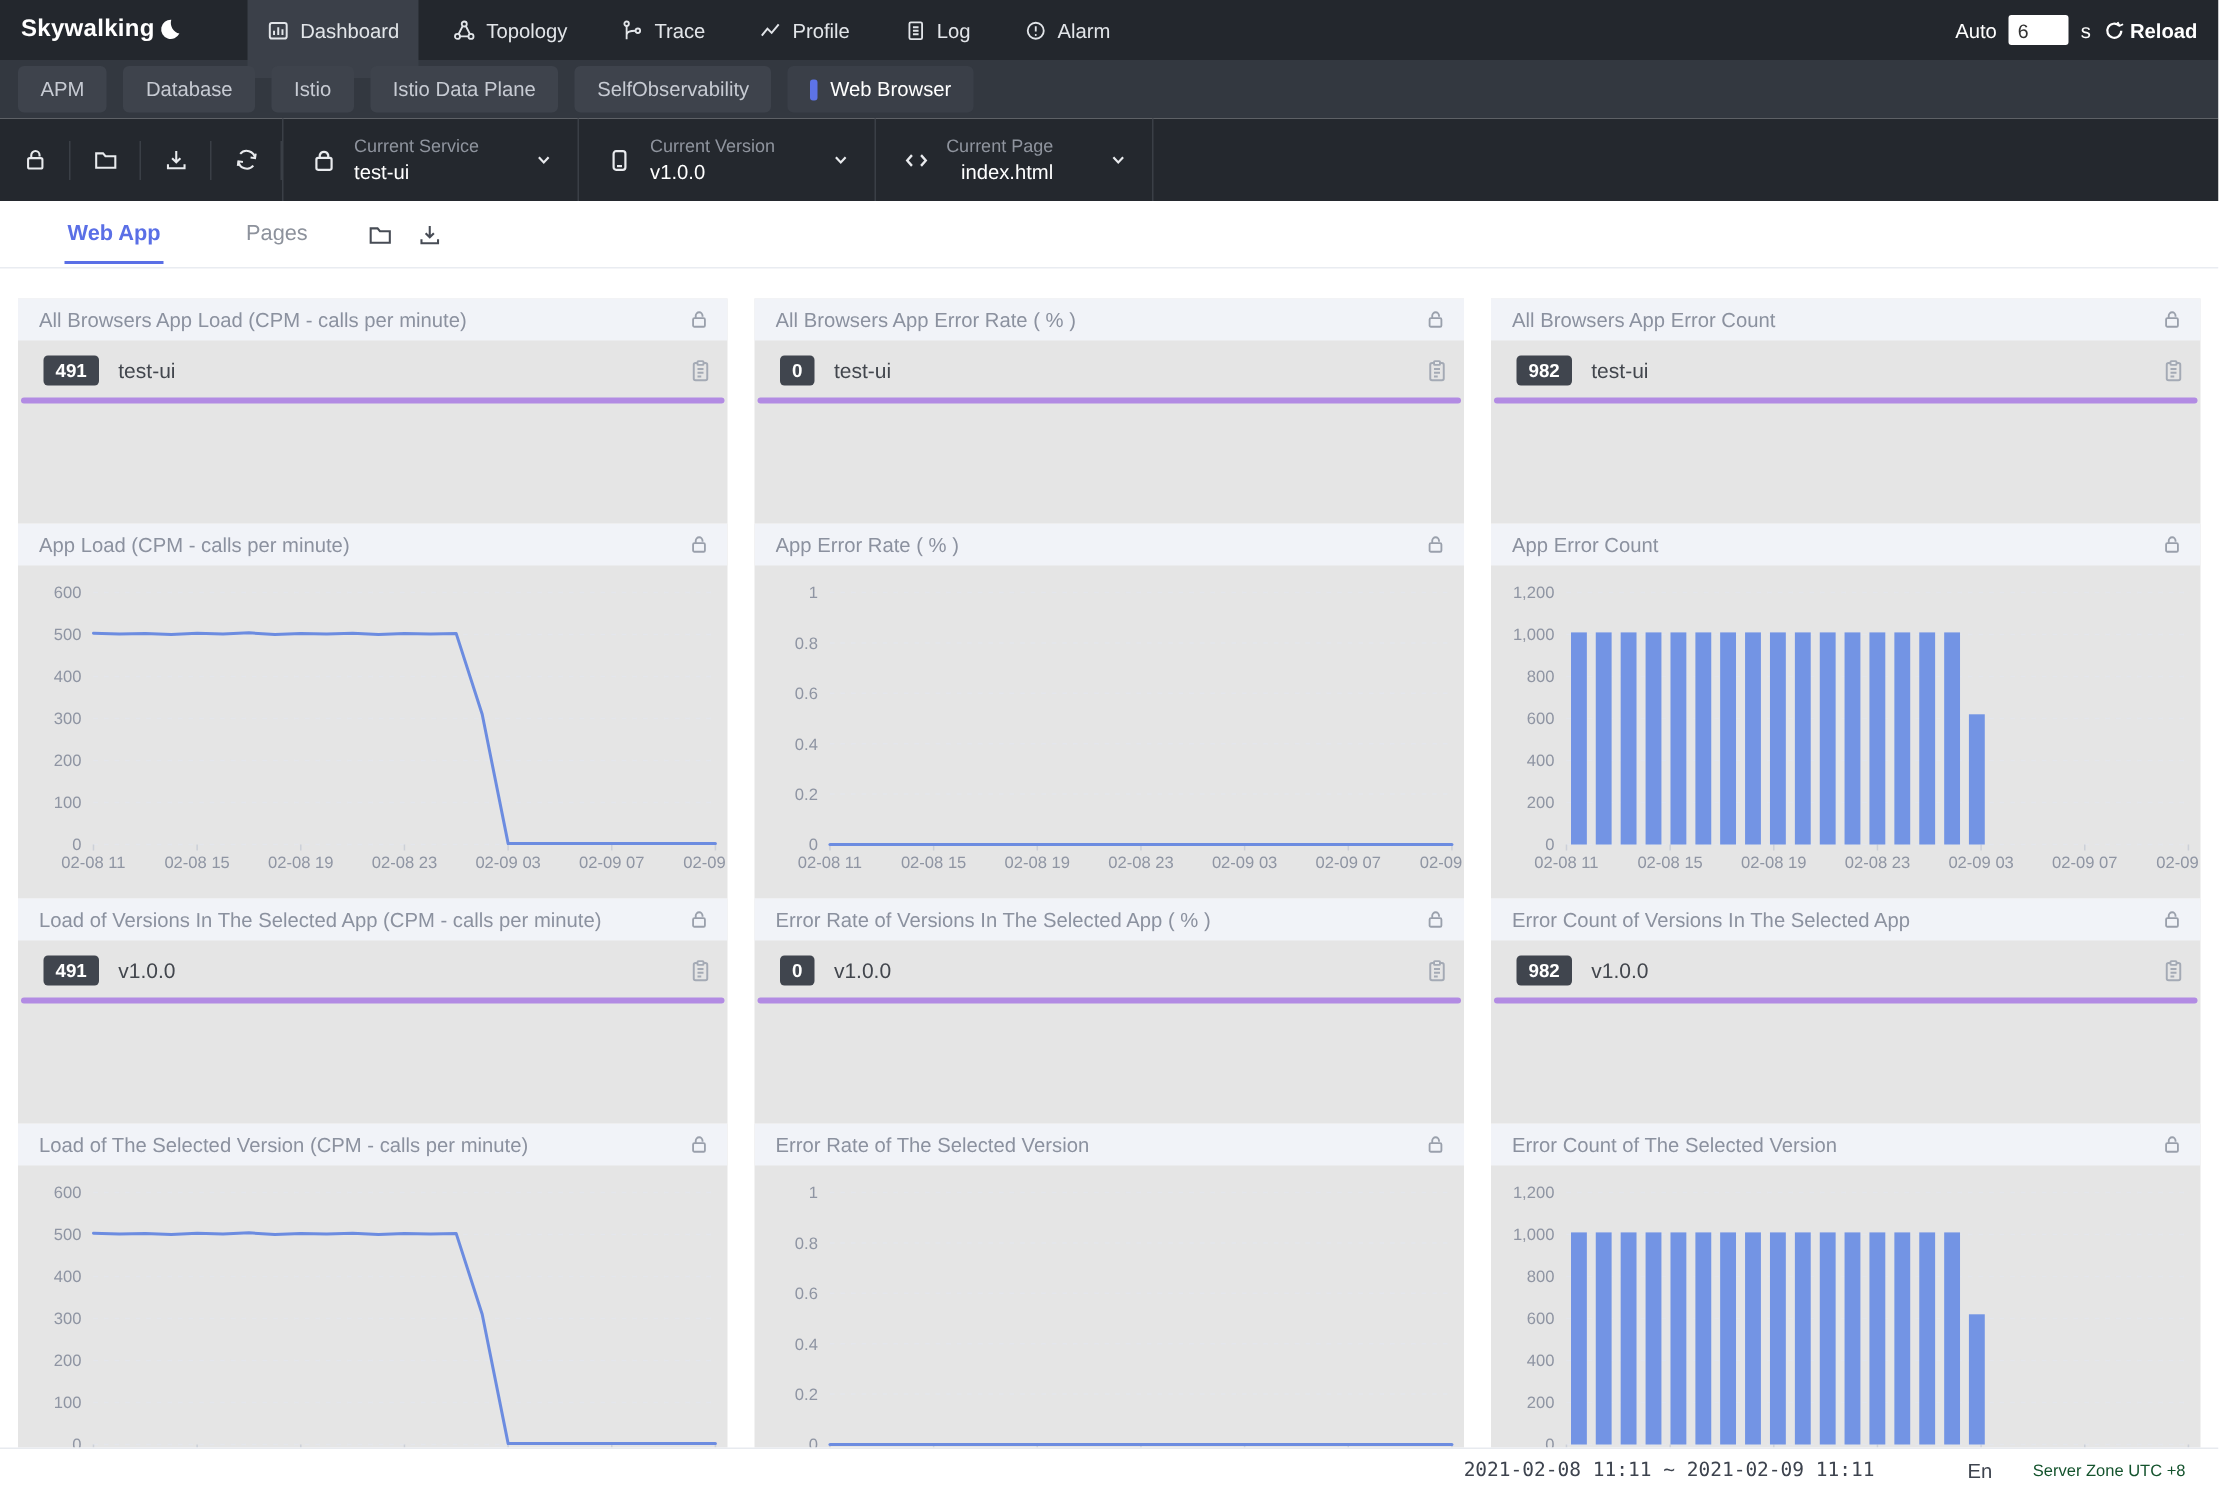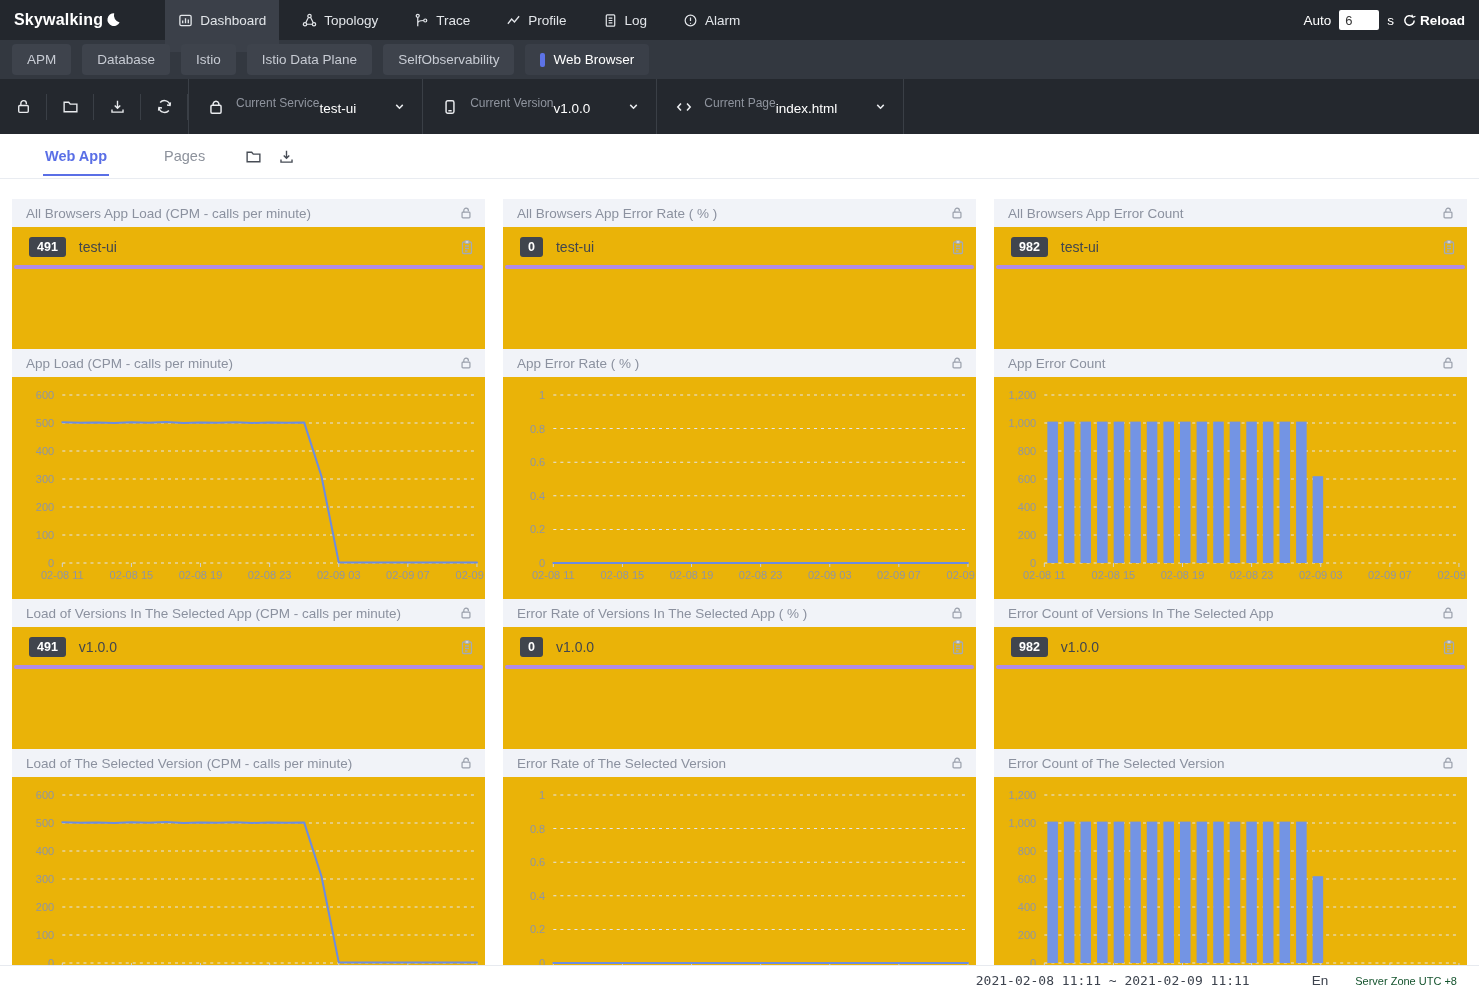--- a/index.html
+++ b/index.html
@@ -34,37 +34,37 @@
   .tab-indicator { width:5px; height:14px; border-radius:2px; background:#5d73e7; display:inline-block; }
 
   
   .toolbar { height:55px; background:#24282e; display:flex; align-items:stretch; color:#e9ebee; }
   .tool-btn { width:46px; display:flex; align-items:center; justify-content:center; cursor:pointer; }
   .tool-btn svg { width:17px; height:17px; }
   .tool-sep { width:1px; height:26px; background:#3a3f46; align-self:center; }
   .selector { display:flex; align-items:center; gap:11px; padding:0 16px 0 18px; border-left:1px solid #3a3f46; min-width:178px; cursor:pointer; }
   .selector:last-child { border-right:1px solid #3a3f46;text-align:right; }
   .selector svg.sel-icon { width:18px; height:18px; }
-  .sel-text { display:flex; flex-direction:row; line-height:1; }
+  .sel-text { display:flex; flex-direction:column; line-height:1; }
   .sel-label { font-size:12px; color:#8f949e; }
   .sel-value { font-size:13.5px; color:#fff; margin-top:5px; }
   .sel-chevron { margin-left:26px; width:13px; height:13px; }
 
   
   .tabbar { height:45px; background:#fff; border-bottom:1px solid #e9ecf1; display:flex; align-items:center; padding:0 12px; }
   .view-tab { font-size:14.5px; color:#8d929c; padding:12px 2px 10px; cursor:pointer; border-bottom:2px solid transparent; margin-right:22px;margin-left:31px; }
   .view-tab.active { color:#5a6fe6; border-bottom-color:#5a6fe6; font-weight:600; }
   .tabbar-icon { width:17px; height:17px; color:#474c55; margin-left:16px; cursor:pointer; }
 
   
   .content { padding:20px 12px 0; }
   .row { display:grid; grid-template-columns:repeat(3,1fr); gap:18px; }
   .row.stats { height:150px; }
   .row.charts { height:250px; }
-  .card { background:#eab308; }
+  .card { background:#e5e5e5; }
   .card-header { height:28px; background:#f1f3f8; display:flex; align-items:center; padding:0 12px 0 14px; }
   .card-title { flex:1; font-size:13.5px; color:#8b919f; white-space:nowrap; overflow:hidden; }
   .lock-icon { width:14px; height:14px; color:#9aa0ac; cursor:pointer; flex:none; }
   .stat-body { display:flex; align-items:center; padding:10px 10px 0 17px; }
   .badge { background:#40454e; color:#fff; font-size:12.5px; font-weight:700; padding:3px 8px; border-radius:3px; line-height:1.15; }
   .stat-label { margin-left:13px; font-size:14px; color:#42464d; flex:1; }
   .clipboard-icon { width:16px; height:16px; color:#a4aab5; cursor:pointer; }
   .purple-bar { height:4px; border-radius:2px; background:#b28be3; margin:8px 2px 0; }
   .chart-svg { width:100%; height:212px; }
   .row.charts .card, .row.charts2 .card { overflow:hidden; }

